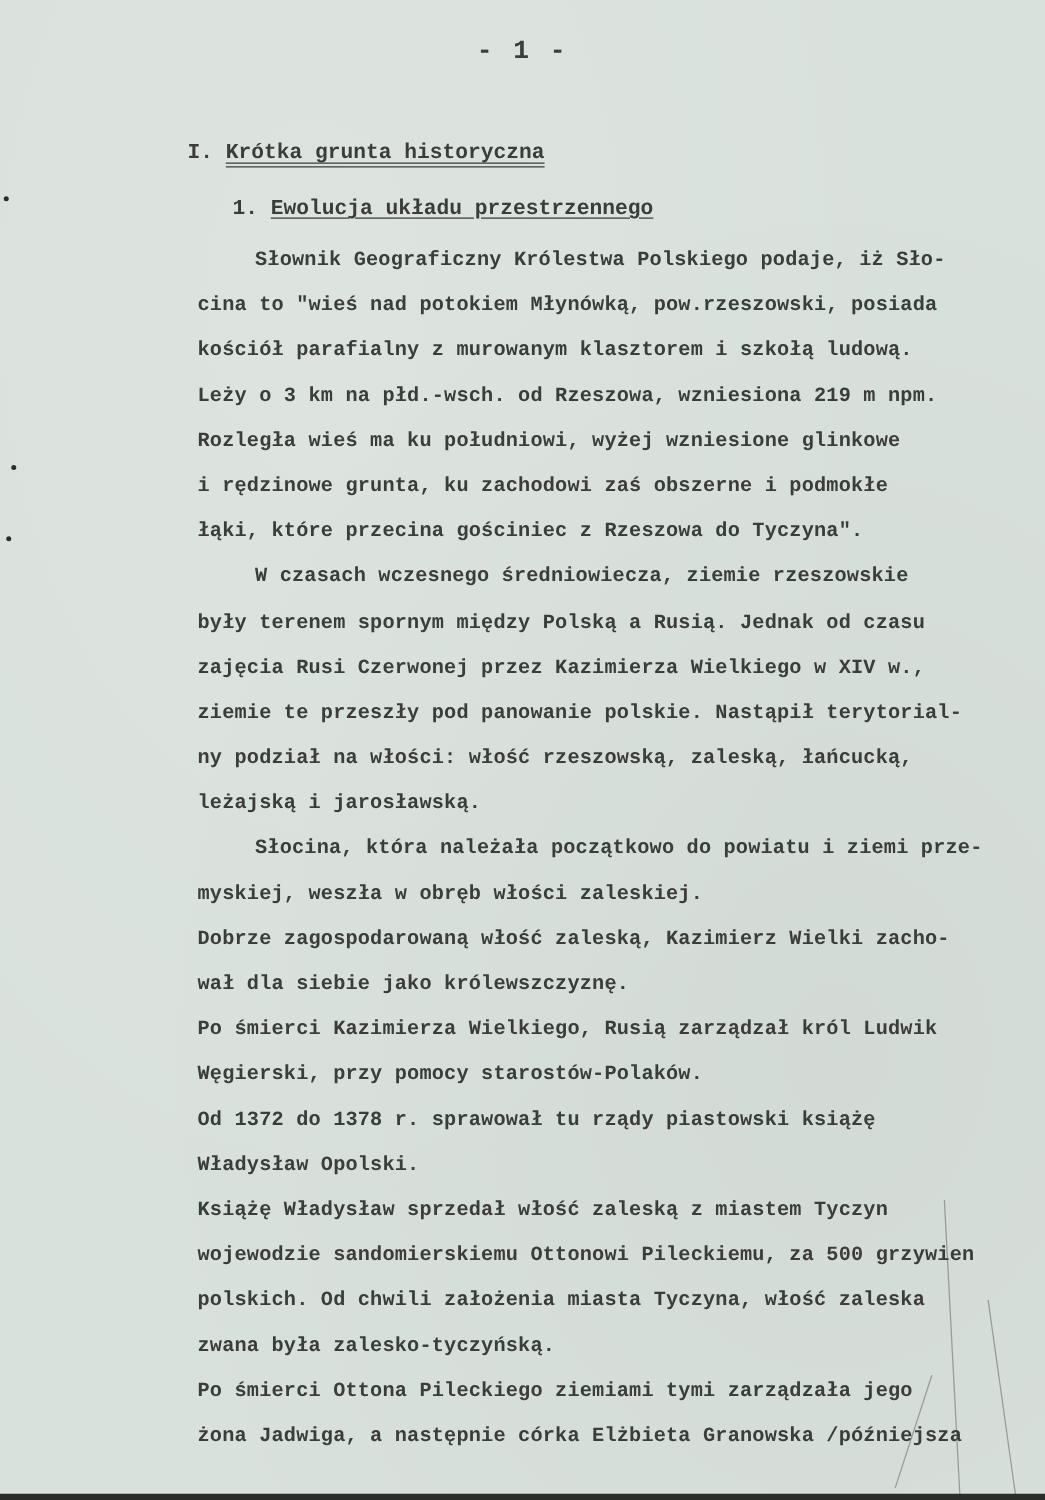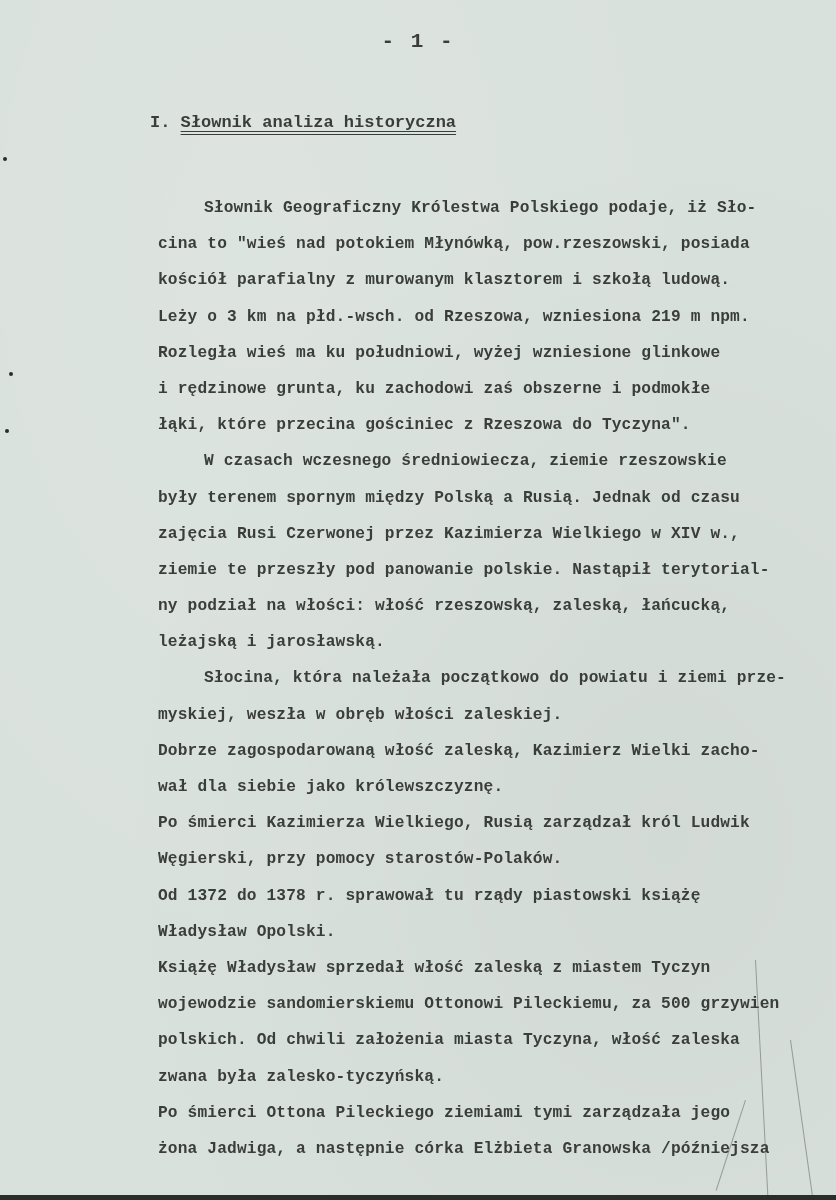--- a/index.html
+++ b/index.html
@@ -61,23 +61,27 @@
 </style>
 </head>
 <body>
 
 <div class="page">
 
   <div class="page-number">- 1 -</div>
 
   <div class="heading-main">
     <span>I.</span>
-    <span class="ul">Słownik analiza historyczna</span>
+    <span class="ul">Krótka grunta historyczna</span>
   </div>
 
+  <div class="heading-sub">
+    <span>1.</span>
+    <span class="ul">Ewolucja układu przestrzennego</span>
+  </div>
 
   <div class="body-text" id="body-text">
       <div class="line indent">Słownik Geograficzny Królestwa Polskiego podaje, iż Sło-</div>
       <div class="line">cina to "wieś nad potokiem Młynówką, pow.rzeszowski, posiada</div>
       <div class="line">kościół parafialny z murowanym klasztorem i szkołą ludową.</div>
       <div class="line">Leży o 3 km na płd.-wsch. od Rzeszowa, wzniesiona 219 m npm.</div>
       <div class="line">Rozległa wieś ma ku południowi, wyżej wzniesione glinkowe</div>
       <div class="line">i rędzinowe grunta, ku zachodowi zaś obszerne i podmokłe</div>
       <div class="line">łąki, które przecina gościniec z Rzeszowa do Tyczyna".</div>
       <div class="line indent">W czasach wczesnego średniowiecza, ziemie rzeszowskie</div>

